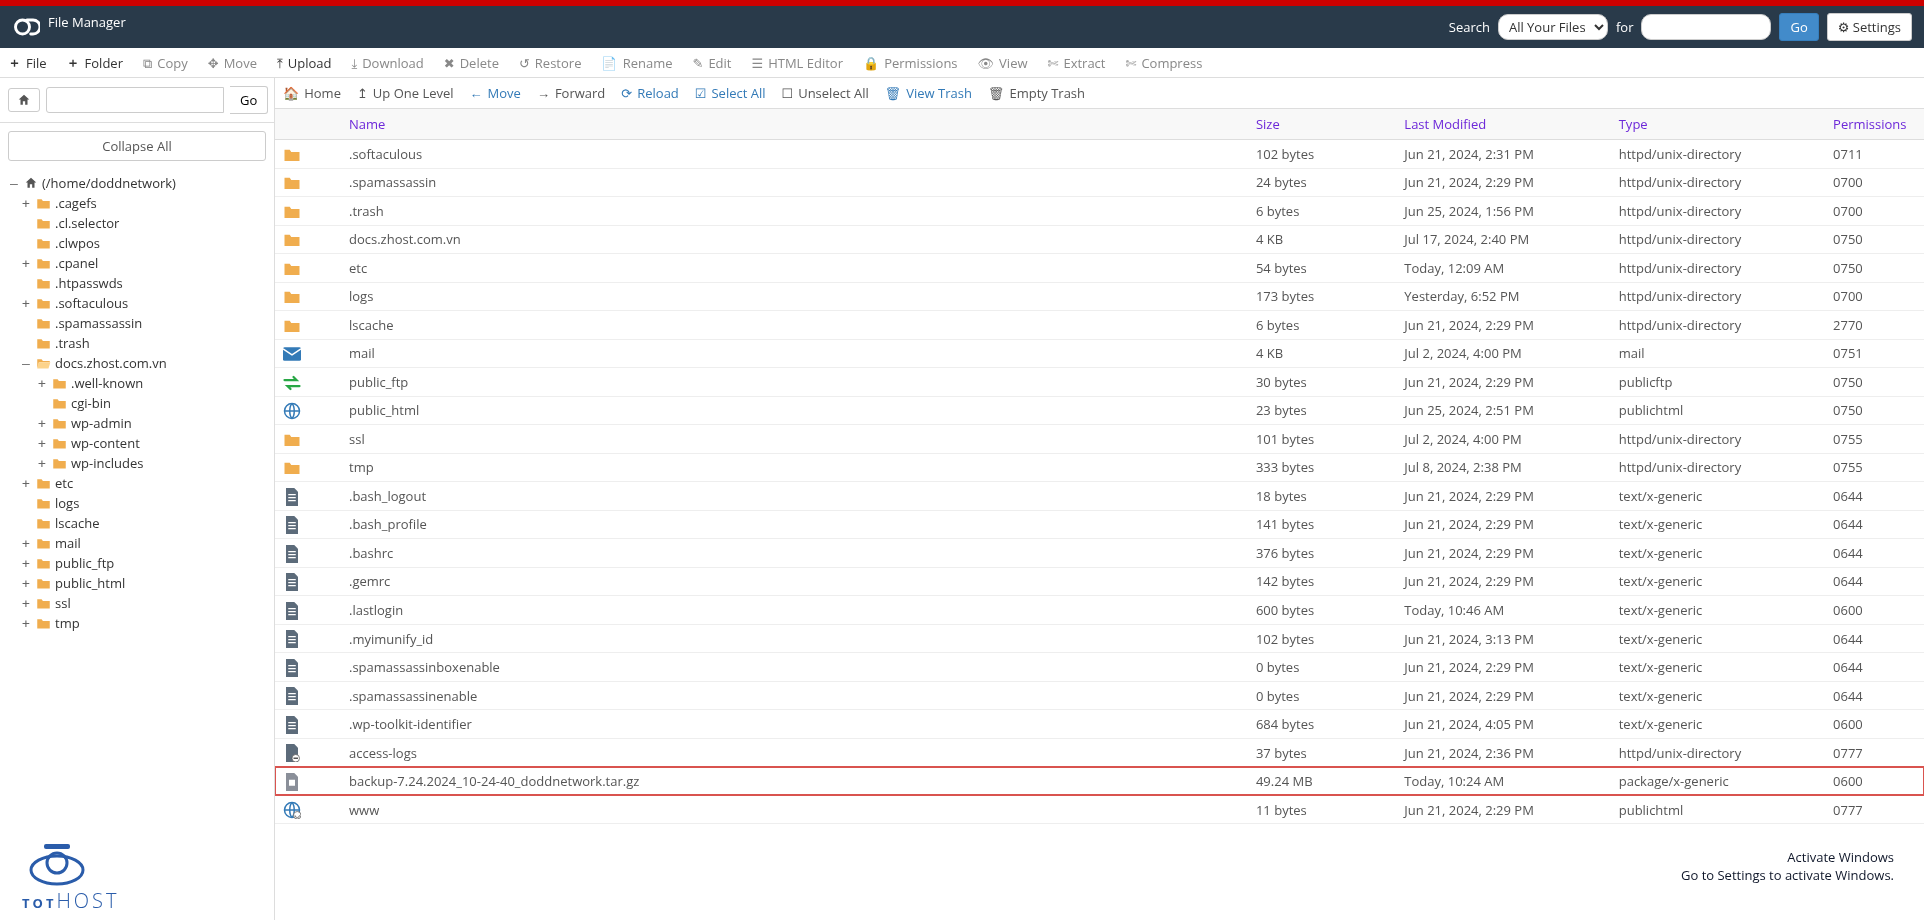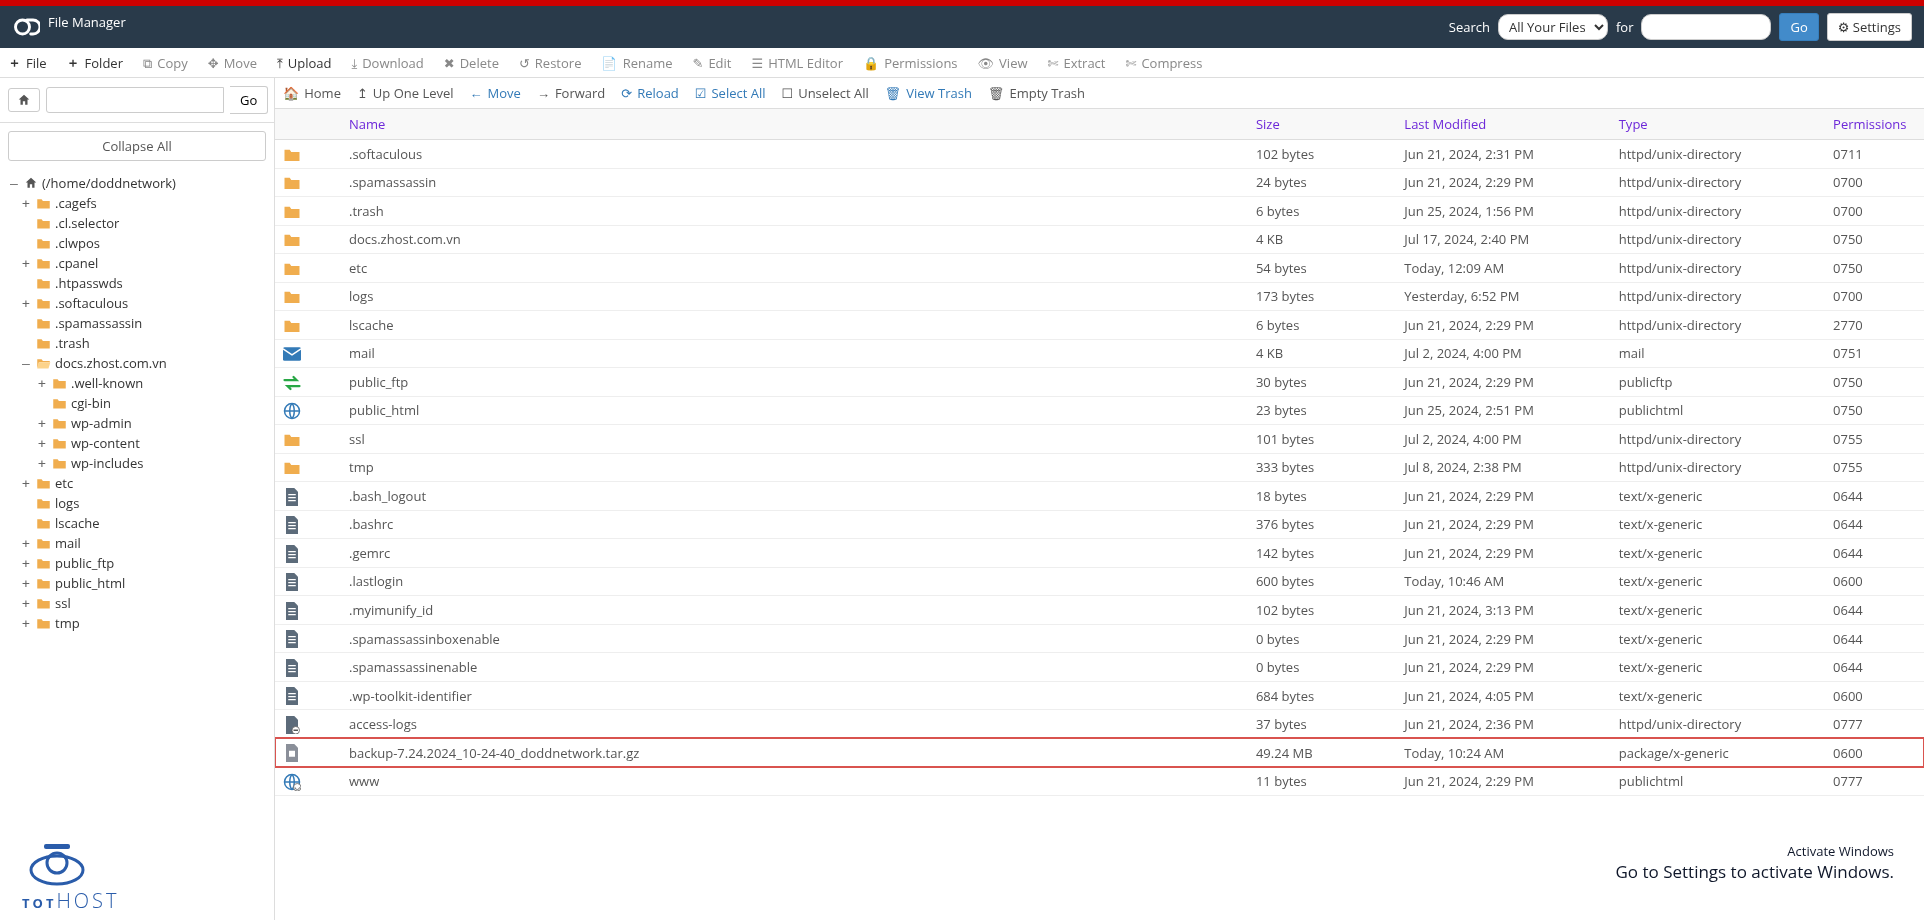--- a/index.html
+++ b/index.html
@@ -52,21 +52,21 @@
 .ic-folder{color:#f0ad4e}
 .ic-mail{color:#337ab7}
 .ic-ftp{color:#28a745}
 .ic-globe{color:#337ab7}
 .ic-text{color:#5c6b7a}
 .ic-link{color:#5c6b7a}
 .ic-pkg{color:#5c6b7a}
 tr.highlight td{position:relative}
 tr.highlight{outline:2px solid #d9534f;outline-offset:-1px}
 .watermark{position:fixed;right:30px;bottom:40px;color:#0f172a;pointer-events:none;font-size:18px;text-align:right;line-height:1.4}
-.watermark .sm{font-size:17px}
+.watermark .sm{font-size:13px}
 .brand{position:fixed;left:22px;bottom:10px;text-align:right;color:#2a5caa;pointer-events:none}
 .brand .txt{font-size:20px;letter-spacing:3px;font-weight:300}
 .brand .txt b{font-weight:700}
 svg{display:block}
 </style>
 </head>
 <body>
 
 <div class="redbar"></div>
 
@@ -589,20 +589,33 @@
               <td>text/x-generic</td>
               <td>0644</td>
             </tr>
             <tr>
               <td><span class="ficon ic-text">
                   <svg width="16" height="18" viewBox="0 0 20 24">
                     <path fill="#5c6b7a" d="M2 0h11l5 5v19H2z"></path>
                     <path fill="#fff" d="M5 8h10v1.5H5zM5 12h10v1.5H5zM5 16h10v1.5H5z"></path>
                   </svg>
                 </span></td>
+              <td>.bash_profile</td>
+              <td>141 bytes</td>
+              <td>Jun 21, 2024, 2:29 PM</td>
+              <td>text/x-generic</td>
+              <td>0644</td>
+            </tr>
+            <tr>
+              <td><span class="ficon ic-text">
+                  <svg width="16" height="18" viewBox="0 0 20 24">
+                    <path fill="#5c6b7a" d="M2 0h11l5 5v19H2z"></path>
+                    <path fill="#fff" d="M5 8h10v1.5H5zM5 12h10v1.5H5zM5 16h10v1.5H5z"></path>
+                  </svg>
+                </span></td>
               <td>.bashrc</td>
               <td>376 bytes</td>
               <td>Jun 21, 2024, 2:29 PM</td>
               <td>text/x-generic</td>
               <td>0644</td>
             </tr>
             <tr>
               <td><span class="ficon ic-text">
                   <svg width="16" height="18" viewBox="0 0 20 24">
                     <path fill="#5c6b7a" d="M2 0h11l5 5v19H2z"></path>

